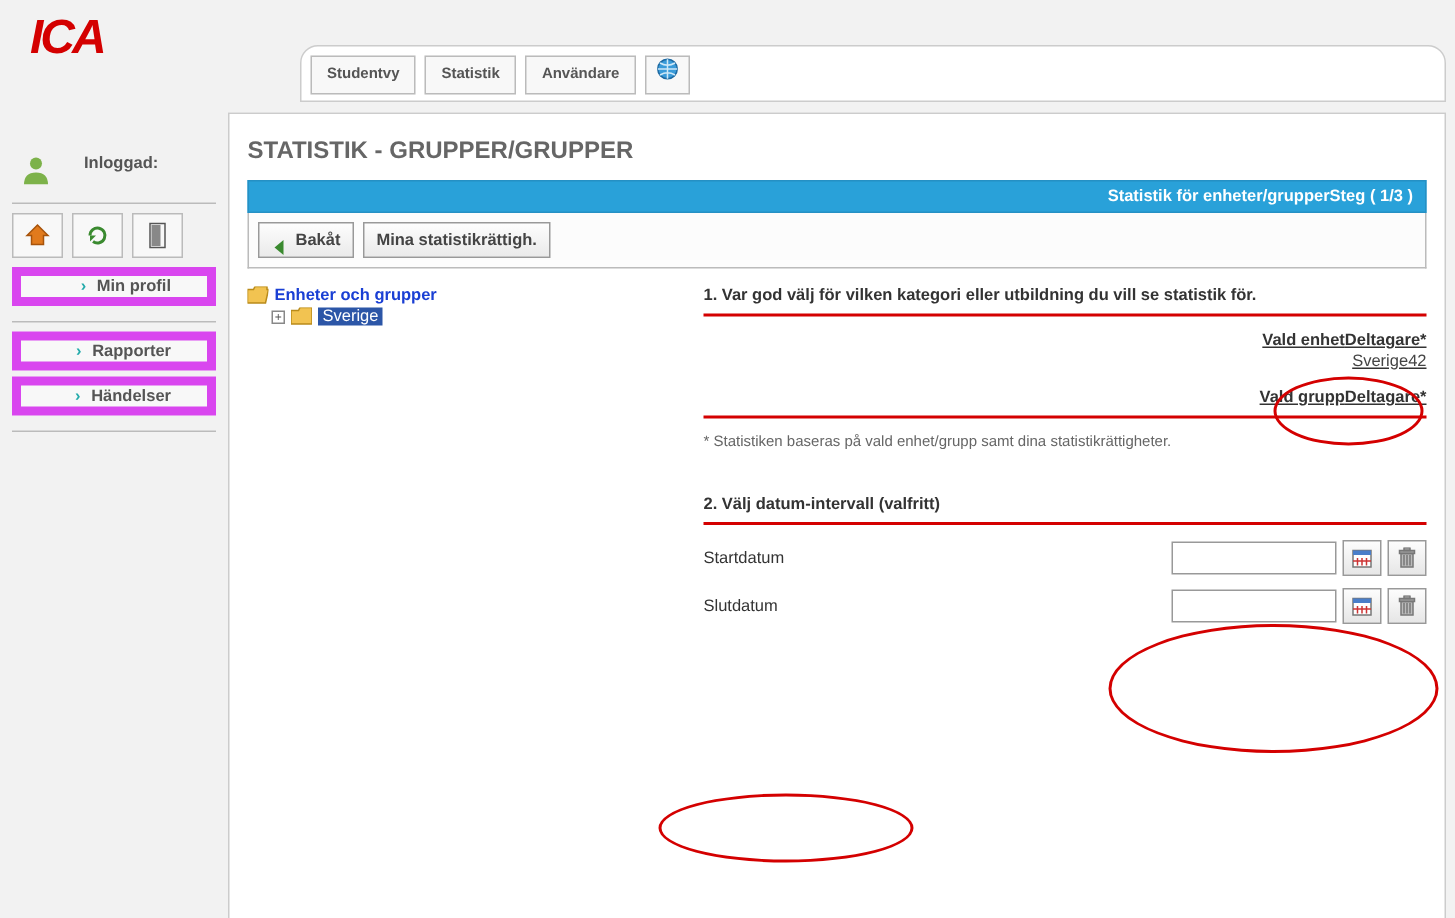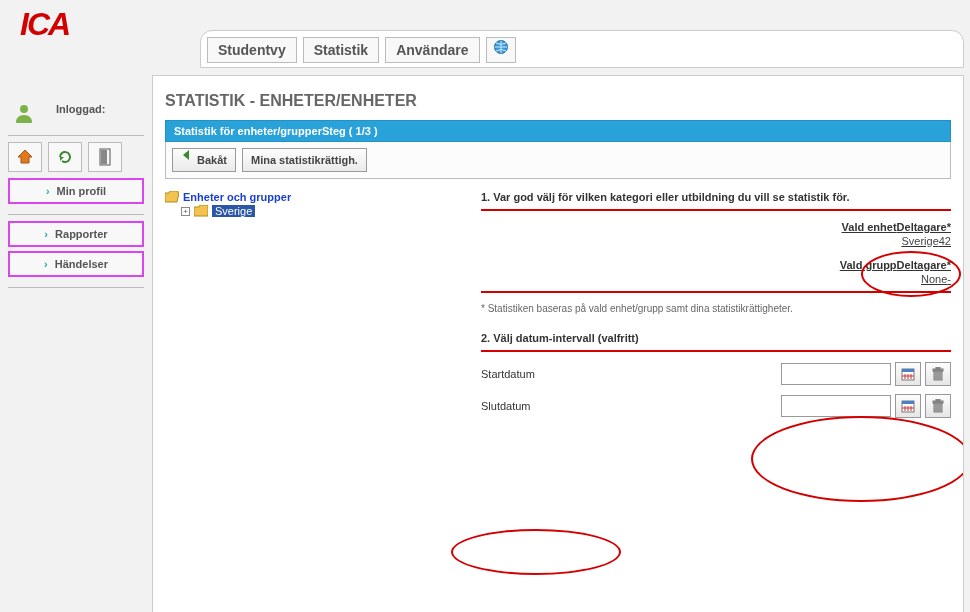--- a/index.html
+++ b/index.html
@@ -19,70 +19,70 @@
     font-family: Arial, sans-serif; font-weight: 900; font-size: 32px;
     color: #d40000; letter-spacing: -2px; font-style: italic;
   }
   .tabstrip {
     position: absolute; left: 200px; top: 30px; right: 6px; height: 38px;
     background: #fff; border: 1px solid #ccc; border-radius: 12px 12px 0 0;
     padding: 3px 6px 0 6px; display: flex; gap: 6px;
   }
   .tabbtn {
     height: 26px; line-height: 24px; padding: 0 10px; margin-top: 3px;
-    background: #f8f8f8; border: 1px solid #bbb; font-size: 14px; font-weight: 700; color: #555;
+    background: #f8f8f8; border: 1px solid #bbb; font-size: 10px; font-weight: 700; color: #555;
     cursor: pointer;
   }
   .tabbtn.icononly { padding: 0 6px; }
   .layout { display: flex; }
   .sidebar { width: 152px; padding: 8px; }
   .loggedin { margin: 20px 0 12px 6px; display: flex; align-items: flex-start; gap: 22px; font-weight: 700; color: #555; }
   .rule { border-top: 1px solid #bbb; margin: 6px 0; }
   .toolbtns { display: flex; gap: 6px; margin-bottom: 6px; }
   .iconbtn {
     width: 34px; height: 30px; background: #f8f8f8; border: 1px solid #bbb;
     display: flex; align-items: center; justify-content: center; cursor: pointer;
   }
   .sidebtn {
-    width: 100%; height: 26px; background: #f8f8f8; border: 2px solid #d946ef;
-    text-align: center; padding: 0 8px; font-size: 11px; font-weight: 700; color: #555;
+    width: 100%; height: 26px; background: #f8f8f8; border: 6px solid #d946ef;
+    text-align: right; padding: 0 24px; font-size: 11px; font-weight: 700; color: #555;
     margin-bottom: 4px; cursor: pointer;
   }
   .sidebtn .arrow { color: #2aa; margin-right: 4px; font-weight: 900; }
   .main {
     flex: 1; background: #fff; border: 1px solid #ccc; margin: 0 6px 0 0;
     padding: 12px; height: 540px; overflow: hidden;
   }
   .page-title { font-size: 16px; font-weight: 700; color: #666; margin: 4px 0 10px 0; }
   .stepbar {
     background: #29a1d9; color: #fff; font-weight: 700; font-size: 11px;
-    padding: 4px 8px; display: flex; justify-content: flex-start; border: 1px solid #2590c4;
+    padding: 4px 8px; display: flex; justify-content: flex-end; border: 1px solid #2590c4;
   }
   .subtoolbar {
     border: 1px solid #bbb; border-top: none; padding: 6px; display: flex; gap: 6px; background: #fcfcfc;
     margin-bottom: 12px;
   }
   .btn {
     height: 24px; line-height: 22px; padding: 0 8px;
     background: linear-gradient(#fdfdfd,#eaeaea); border: 1px solid #999; font-size: 11px; font-weight: 700; color: #444;
-    cursor: pointer; display: inline-flex; align-items: flex-start; gap: 4px;
-  }
-  .content-cols { display: flex; gap: 16px; }
+    cursor: pointer; display: inline-flex; align-items: flex-end; gap: 4px;
+  }
+  .content-cols { display: flex; gap: 4px; }
   .treecol { width: 300px; }
   .datacol { flex: 1; }
   .treelink { color: #1a3fd4; font-weight: 700; text-decoration: none; }
   .treerow { display: flex; align-items: center; gap: 4px; margin-bottom: 2px; }
   .treerow .sel { background: #2c56a7; color: #fff; padding: 0 3px; }
   .plusbox { width:9px; height:9px; border:1px solid #888; font-size:8px; line-height:7px; text-align:center; display:inline-block; color:#555; background:#fff; }
   .h2 { font-weight: 700; margin-bottom: 6px; }
   .redline { border-top: 2px solid #d40000; margin: 6px 0 10px 0; }
   .kv { display:flex; justify-content:flex-end; margin-bottom: 2px; text-decoration: underline; }
   .kv .k { font-weight:700; }
   .kv .v { color:#444; }
-  .note { font-size: 10px; color: #666; margin: 4px 0 18px 0; }
+  .note { font-size: 10px; color: #666; margin: 4px 0 30px 0; }
   .date-row { display:flex; align-items:center; justify-content: space-between; margin-bottom: 8px; }
   .date-controls { display:flex; align-items:center; gap:4px; }
   .date-input {
     width: 110px; height: 22px; border: 1px solid #999; padding: 2px 4px; font-size:11px; background:#fff;
   }
   .smicon {
     width: 26px; height: 24px; border: 1px solid #999; background: linear-gradient(#fdfdfd,#e6e6e6);
     display:flex; align-items:center; justify-content:center; cursor:pointer;
   }
   .nextwrap { margin-top: 28px; }
@@ -152,21 +152,21 @@
       <span>Rapporter</span>
     </button>
     <button class="sidebtn">
       <span class="arrow">›</span>
       <span>Händelser</span>
     </button>
     <div class="rule"></div>
   </aside>
 
   <main class="main" style="position:relative;">
-    <div class="page-title">STATISTIK - ENHETER/ENHETER</div>
+    <div class="page-title">STATISTIK - GRUPPER/GRUPPER</div>
 
     <div class="stepbar">
       <span>Statistik för enheter/grupper</span>
       <span>Steg ( 1/3 )</span>
     </div>
 
     <div class="subtoolbar">
       <button class="btn">
         <svg width="12" height="12" viewBox="0 0 12 12">
           <path d="M8 1 L2 6 L8 11 Z" fill="#3a8a2f"></path>
@@ -207,24 +207,20 @@
         <div class="kv">
           <span class="v">Sverige</span>
           <span class="v">42</span>
         </div>
 
         <div style="height:10px"></div>
 
         <div class="kv">
           <span class="k">Vald grupp</span>
           <span class="k">Deltagare*</span>
-        </div>
-        <div class="kv">
-          <span class="v">None</span>
-          <span class="v">-</span>
         </div>
 
         <div class="redline"></div>
         <div class="note">* Statistiken baseras på vald enhet/grupp samt dina statistikrättigheter.</div>
 
         <div class="h2">2. Välj datum-intervall (valfritt)</div>
         <div class="redline"></div>
 
         <div class="date-row">
           <span>Startdatum</span>

